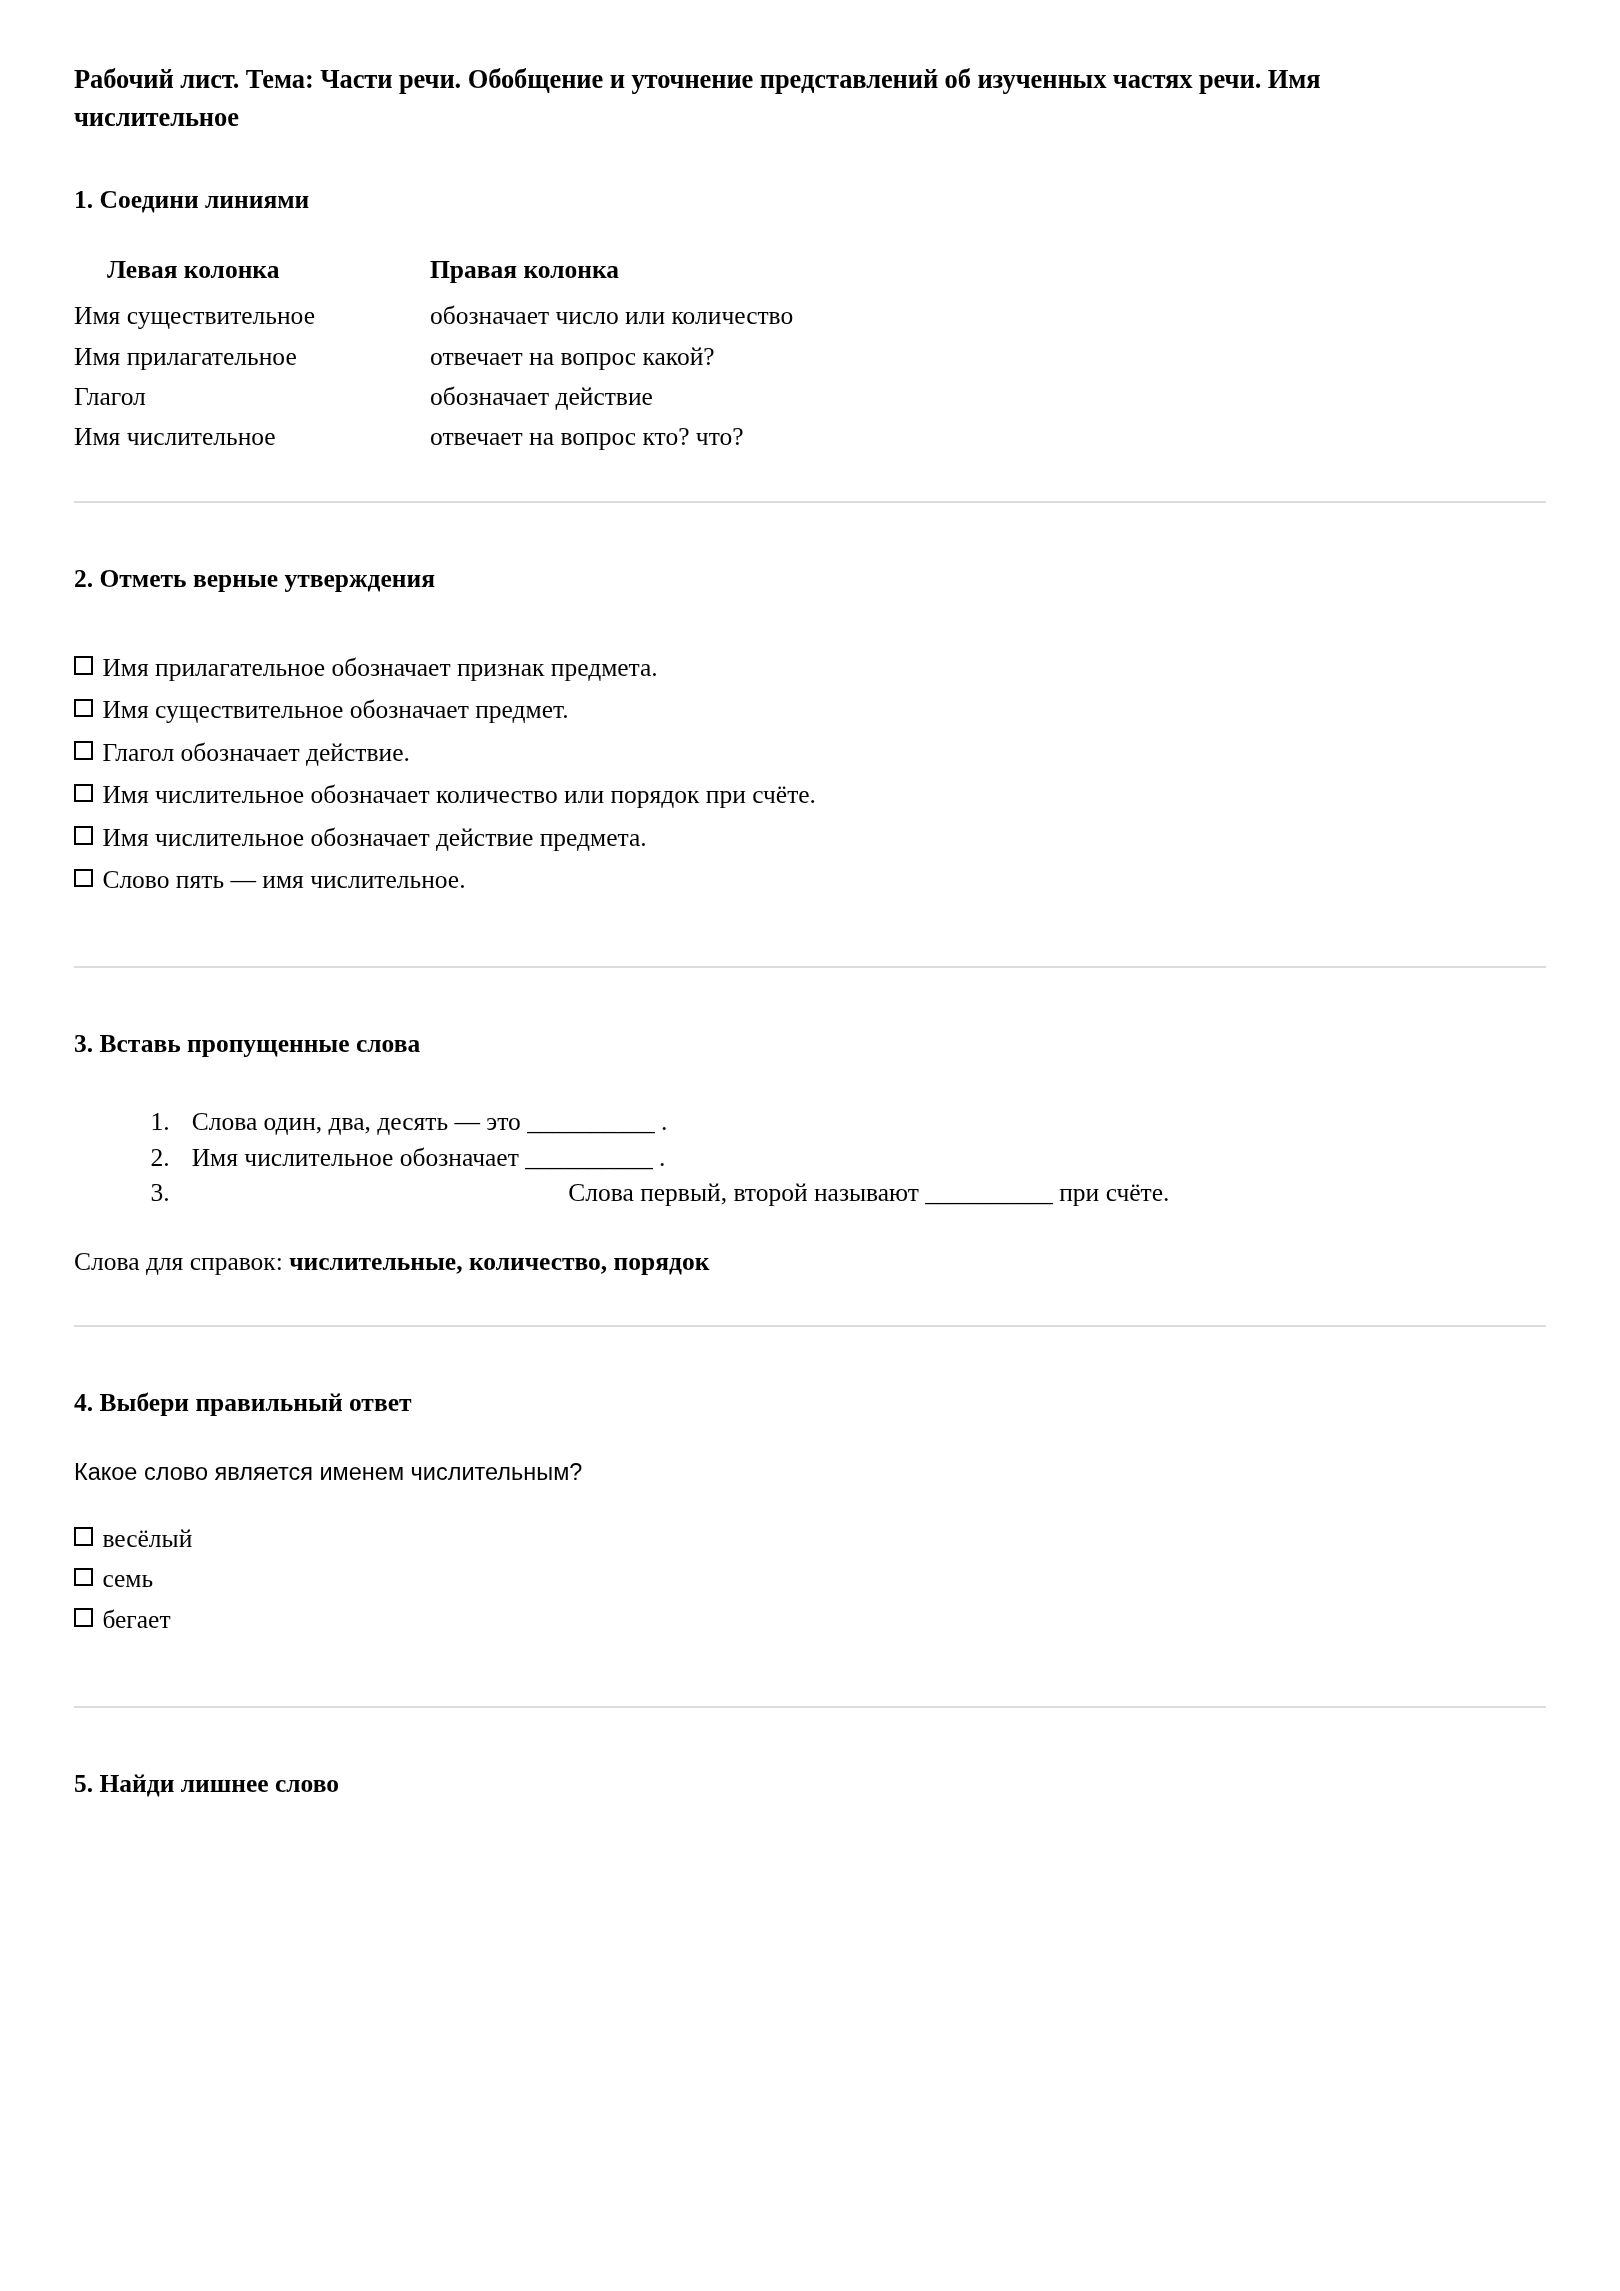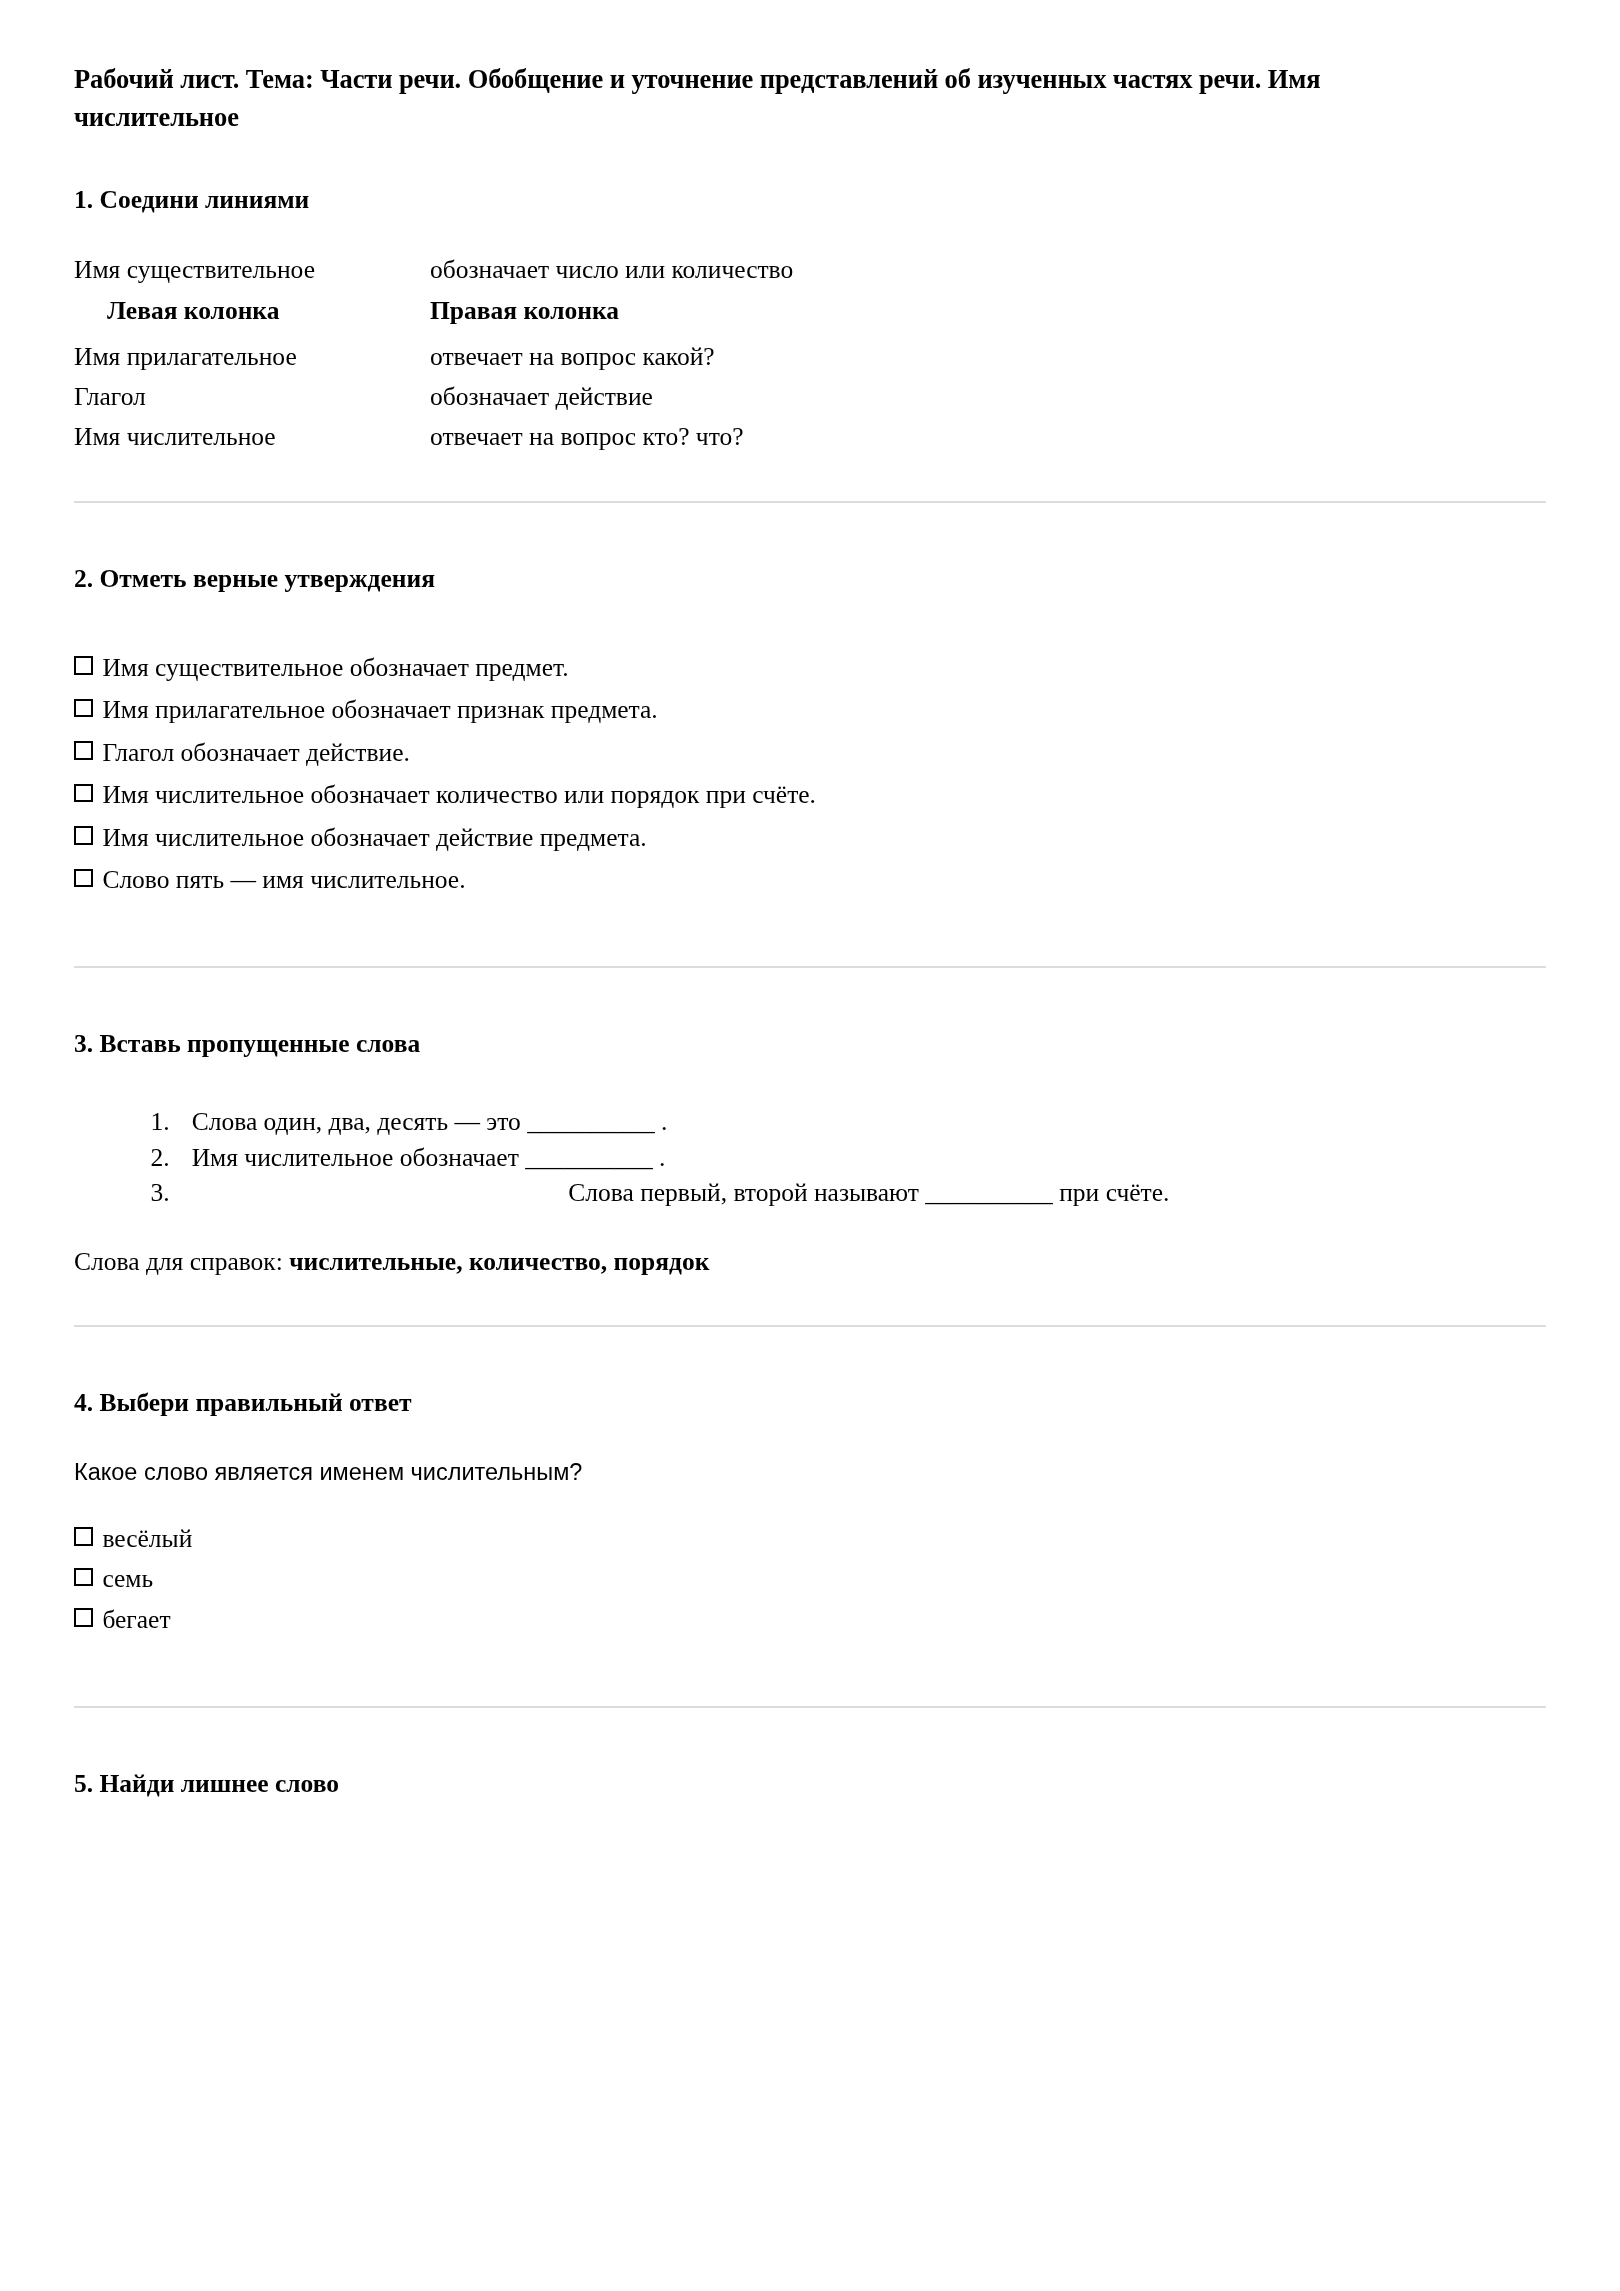--- a/index.html
+++ b/index.html
@@ -148,28 +148,28 @@
 
     <div class="sp-48"></div>
 
     <h2 class="section-heading">1. Соедини линиями</h2>
 
     <div class="sp-40"></div>
 
     <table class="match-table">
       <tbody>
         <tr>
+          <td class="hdr col-left">Левая колонка</td>
+          <td class="hdr col-right">Правая колонка</td>
+        </tr>
+        <tr>
           <td class="col-left">Имя существительное</td>
           <td class="col-right">обозначает число или количество</td>
         </tr>
         <tr>
-          <td class="hdr col-left">Левая колонка</td>
-          <td class="hdr col-right">Правая колонка</td>
-        </tr>
-        <tr>
           <td class="col-left">Имя прилагательное</td>
           <td class="col-right">отвечает на вопрос какой?</td>
         </tr>
         <tr>
           <td class="col-left">Глагол</td>
           <td class="col-right">обозначает действие</td>
         </tr>
         <tr>
           <td class="col-left">Имя числительное</td>
           <td class="col-right">отвечает на вопрос кто? что?</td>
@@ -180,24 +180,24 @@
     <div class="sp-40"></div>
     <hr class="divider">
     <div class="sp-60"></div>
 
     <h2 class="section-heading">2. Отметь верные утверждения</h2>
 
     <div class="sp-60"></div>
 
     <ul class="check-list">
       <li>
+        <span class="cb"></span><span>Имя прилагательное обозначает признак предмета.</span>
+      </li>
+      <li>
         <span class="cb"></span><span>Имя существительное обозначает предмет.</span>
-      </li>
-      <li>
-        <span class="cb"></span><span>Имя прилагательное обозначает признак предмета.</span>
       </li>
       <li>
         <span class="cb"></span><span>Глагол обозначает действие.</span>
       </li>
       <li>
         <span class="cb"></span><span>Имя числительное обозначает количество или порядок при счёте.</span>
       </li>
       <li>
         <span class="cb"></span><span>Имя числительное обозначает действие предмета.</span>
       </li>

